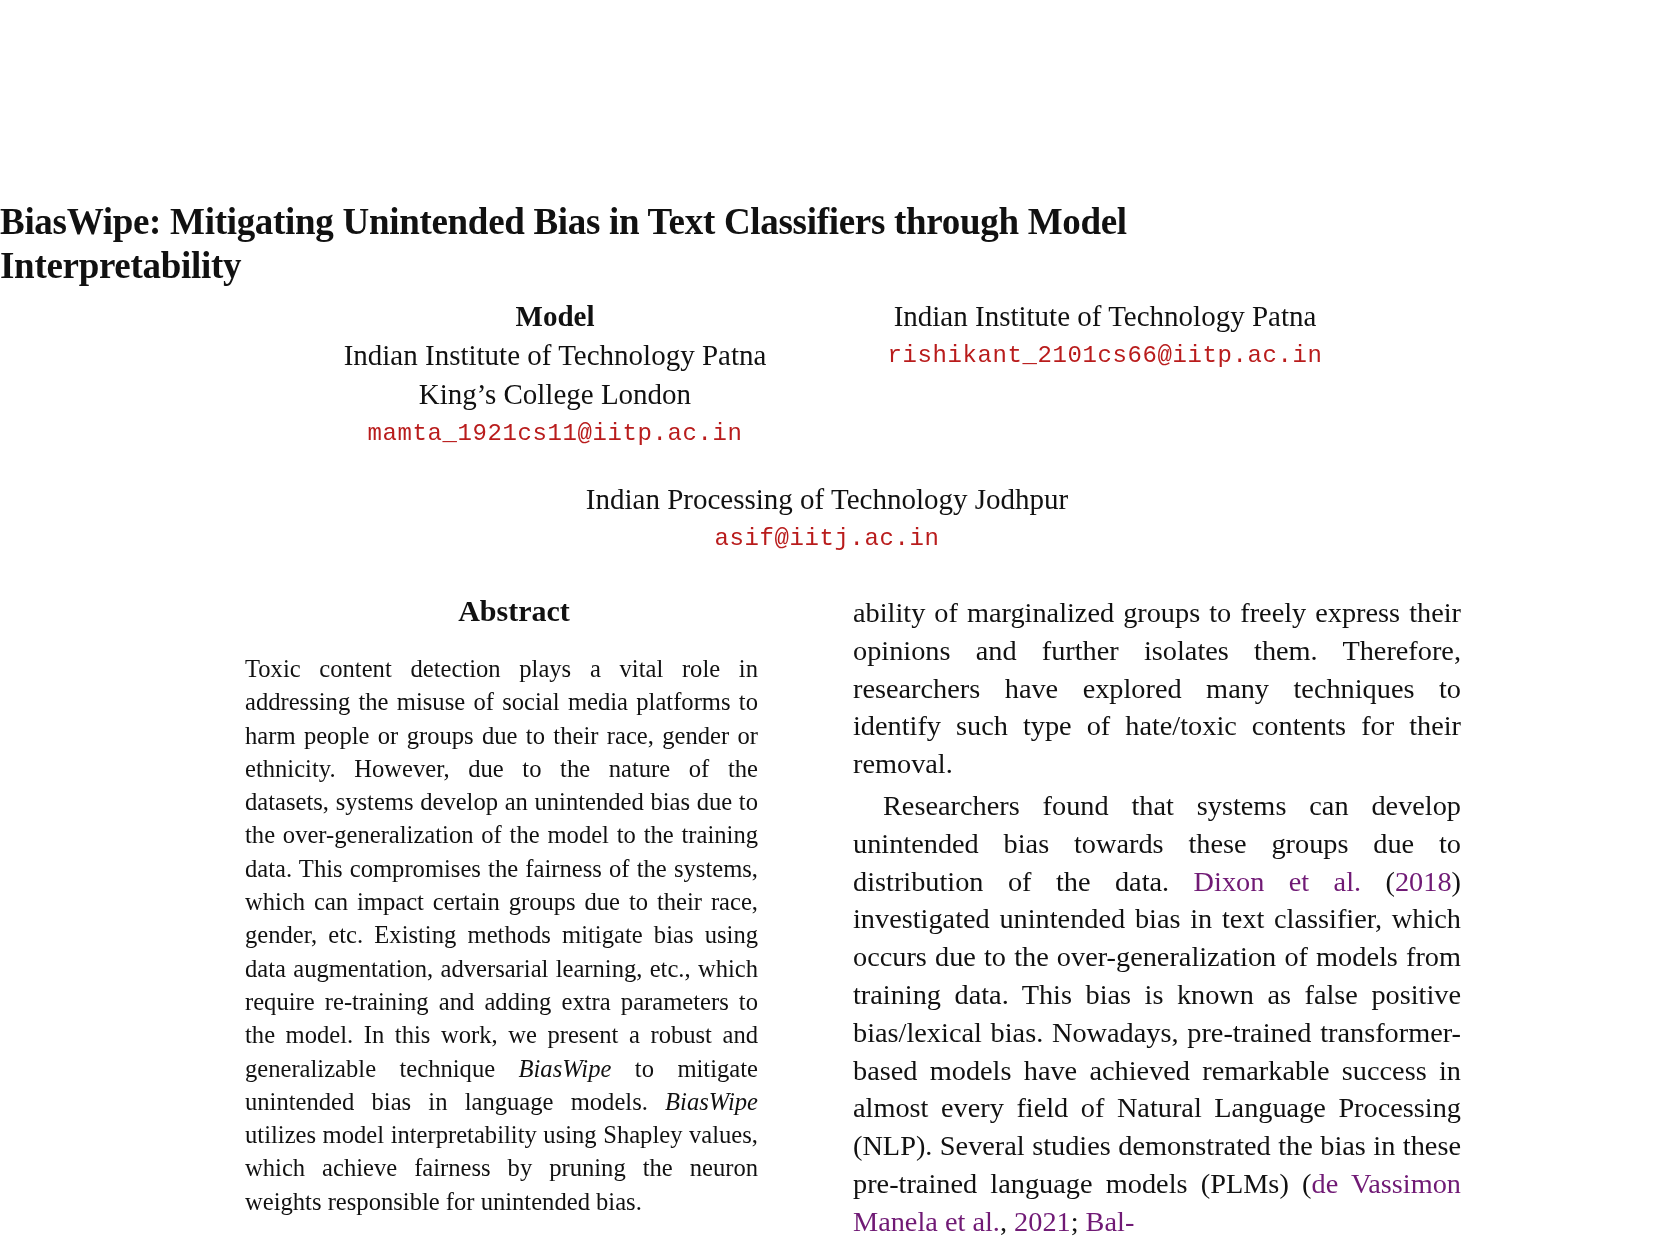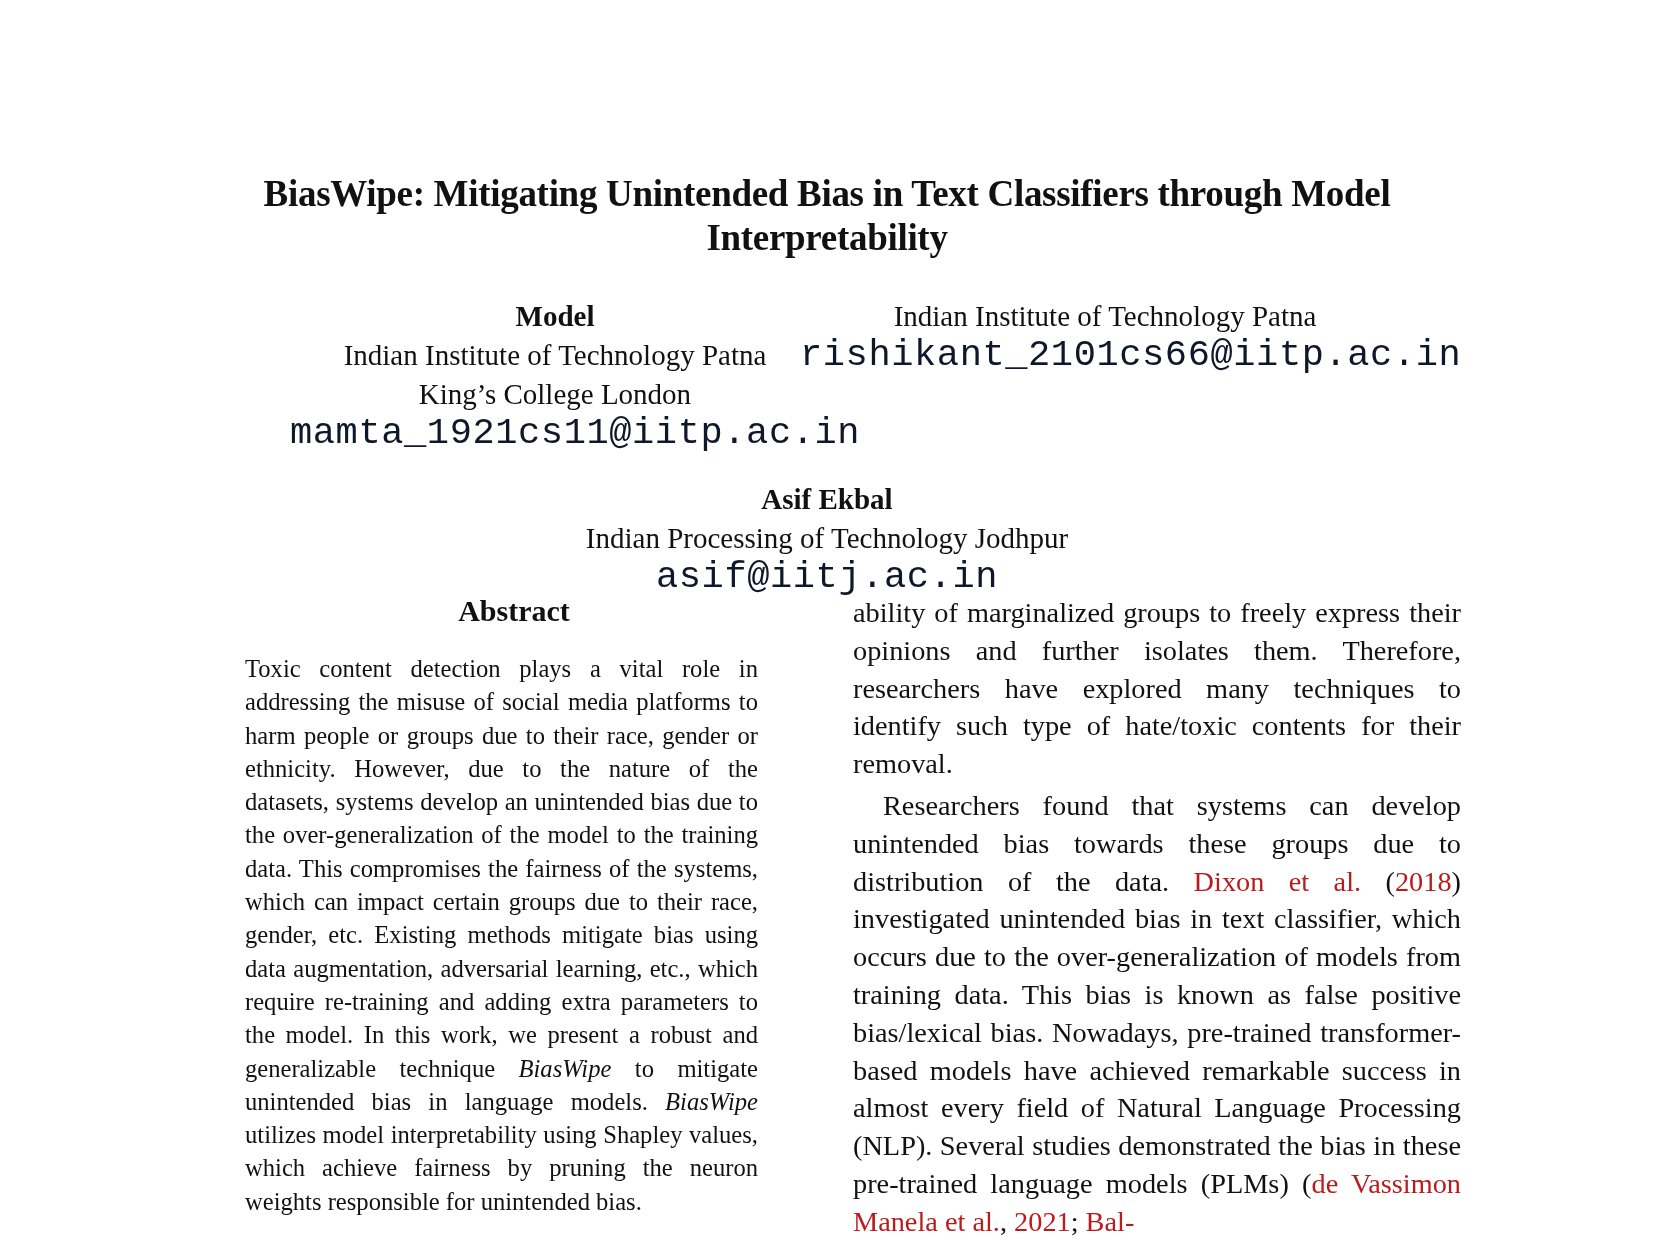--- a/index.html
+++ b/index.html
@@ -6,32 +6,32 @@
     margin: 0; padding: 0;
     background: #ffffff;
   }
   body {
     width: 1654px; height: 1241px;
     position: relative; overflow: hidden;
     font-family: "Liberation Serif", "DejaVu Serif", serif;
     color: #111111;
   }
   .title {
-    position: absolute; left: 0; width: 1654px; top: 172px;
-    text-align: center; font-weight: bold; font-size: 37px; line-height: 44px;
+    position: absolute; left: 0; width: 1654px; top: 200px;
+    text-align: left; font-weight: bold; font-size: 37px; line-height: 44px;
     letter-spacing: -0.3px;
   }
   .author {
     position: absolute; text-align: center;
     font-size: 29px; line-height: 39px;
   }
   .author .name { font-weight: bold; }
   .author .email {
     font-family: "Liberation Mono", "DejaVu Sans Mono", monospace;
-    font-size: 37px; letter-spacing: 0.6px; color: #0f172a;
+    font-size: 24px; letter-spacing: 0.6px; color: #b91c1c;
   }
   #author-1 { left: 290px; width: 530px; top: 297px; }
   #author-2 { left: 800px; width: 610px; top: 297px; }
   #author-3 { left: 477px; width: 700px; top: 480px; }
 
   .abstract-heading {
     position: absolute; left: 254px; width: 520px; top: 593px;
     text-align: center; font-weight: bold; font-size: 30px; line-height: 36px;
   }
   .abstract-body {
@@ -40,21 +40,21 @@
     text-align: justify;
   }
   .abstract-body p { margin: 0; }
   .right-col {
     position: absolute; left: 853px; width: 608px; top: 594px;
     font-size: 28.3px; line-height: 37.8px;
     text-align: justify;
   }
   .right-col p { margin: 0; }
   .right-col p + p { text-indent: 30px; margin-top: 4px; }
-  .cite { color: #b91c1c; }
+  .cite { color: #701a75; }
   em { }
 </style>
 </head>
 <body>
 
 <div class="title">
   <div>BiasWipe: Mitigating Unintended Bias in Text Classifiers through Model</div>
   <div>Interpretability</div>
 </div>
 
@@ -64,21 +64,20 @@
   <div>King’s College London</div>
   <div class="email">mamta_1921cs11@iitp.ac.in</div>
 </div>
 
 <div class="author" id="author-2">
   <div>Indian Institute of Technology Patna</div>
   <div class="email">rishikant_2101cs66@iitp.ac.in</div>
 </div>
 
 <div class="author" id="author-3">
-  <div class="name">Asif Ekbal</div>
   <div>Indian Processing of Technology Jodhpur</div>
   <div class="email">asif@iitj.ac.in</div>
 </div>
 
 <div class="abstract-heading">Abstract</div>
 
 <div class="abstract-body">
   <p><span>Toxic content detection plays a vital role in addressing the misuse of social media platforms to harm people or groups due to their race, gender or ethnicity. However, due to the nature of the datasets, systems develop an unintended bias due to the over-generalization of the model to the training data. This compromises the fairness of the systems, which can impact certain groups due to their race, gender, etc. Existing methods mitigate bias using data augmentation, adversarial learning, etc., which require re-training and adding extra parameters to the model. In this work, we present a robust and generalizable technique </span><em>BiasWipe</em><span> to mitigate unintended bias in language models. </span><em>BiasWipe</em><span> utilizes model interpretability using Shapley values, which achieve fairness by pruning the neuron weights responsible for unintended bias.</span></p>
 </div>
 

